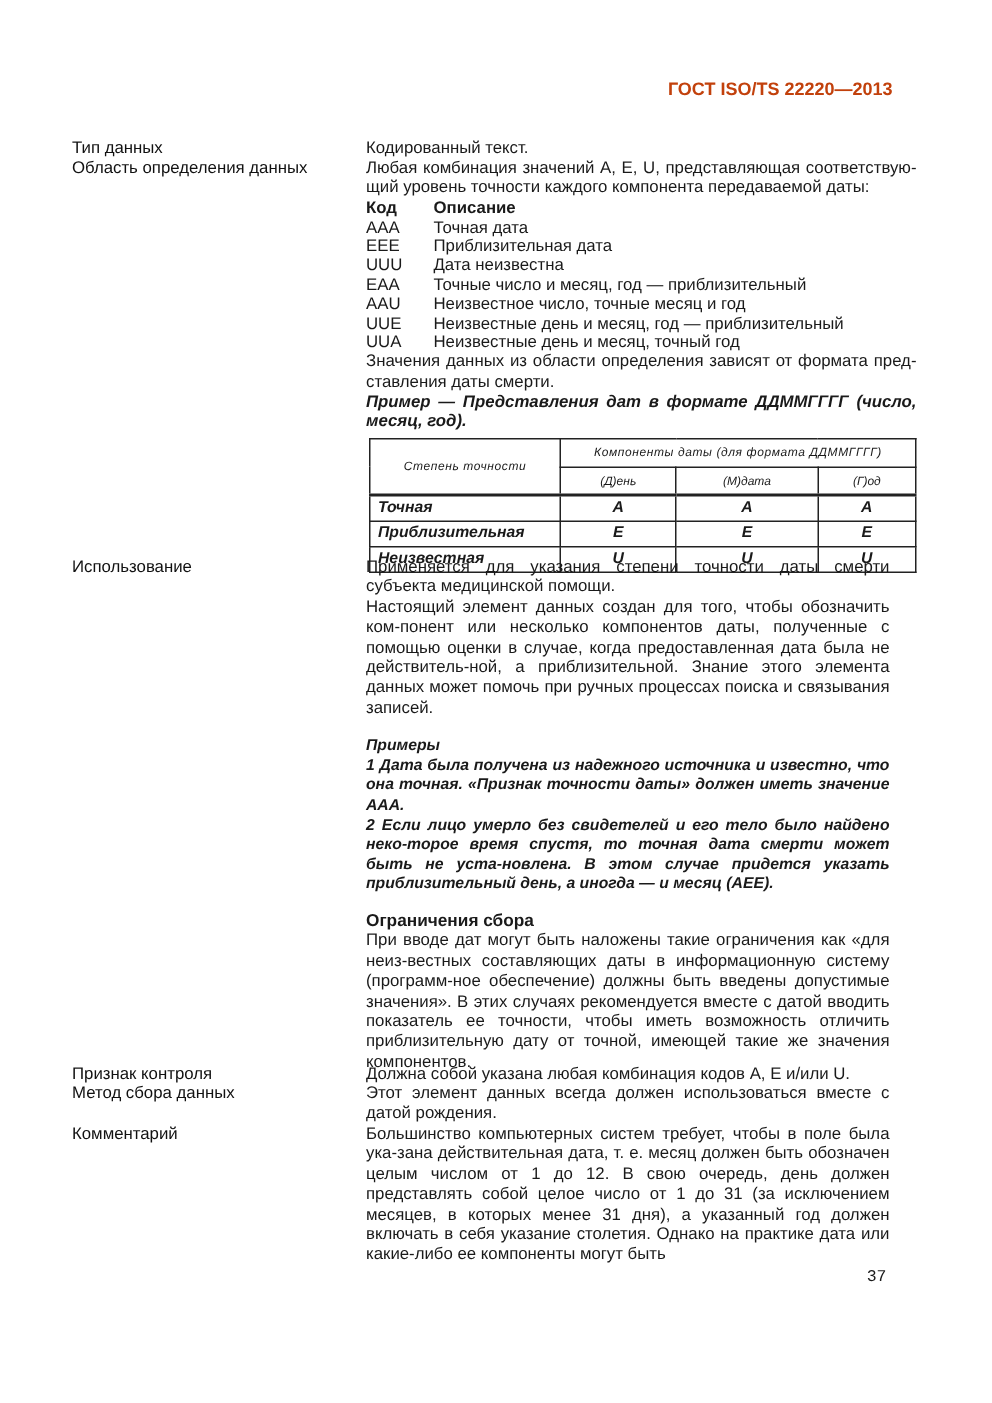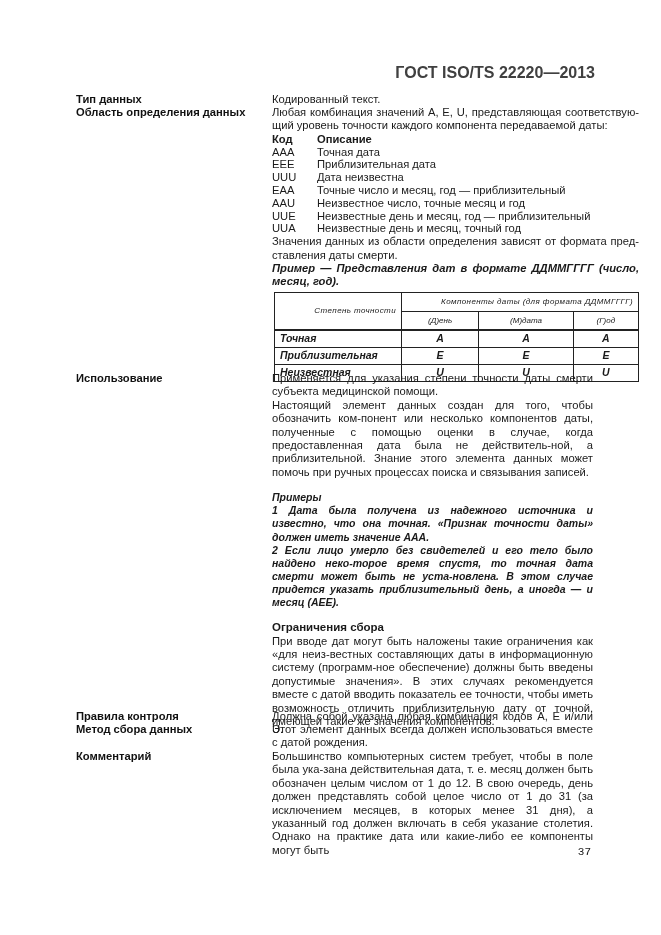--- a/index.html
+++ b/index.html
@@ -1,27 +1,27 @@
 <!DOCTYPE html>
 <html><head>
 <meta charset="utf-8">
 <style>
   html, body { margin: 0; padding: 0; background: #ffffff; }
   body { width: 661px; height: 935px; position: relative; overflow: hidden;
          font-family: "Liberation Sans", sans-serif; color: #1a1a1a; font-size: 11.2px; }
-  .header { position: absolute; top: 64px; right: 66px; font-weight: bold; font-size: 16px; color: #404040; }
+  .header { position: absolute; top: 52px; right: 66px; font-weight: bold; font-size: 12px; color: #c2410c; }
   .row { position: absolute; left: 48px; width: 545px; display: flex; }
-  .lbl { width: 172px; flex: 0 0 172px; font-weight: bold; line-height: 13.4px; color: #111; margin-left: 28px; }
+  .lbl { width: 172px; flex: 0 0 172px; font-weight: normal; line-height: 13.4px; color: #111; }
   .val { flex: 1; line-height: 13.4px; text-align: justify; padding-left: 24px; }
   .codes { display: grid; grid-template-columns: 45px 1fr; line-height: 12.8px; }
   .codes .h { font-weight: bold; }
   .ex-title { font-weight: bold; font-style: italic; line-height: 13.4px; }
   table.prec { border-collapse: collapse; width: 365px; margin-left: 2px; margin-top: 3px; font-style: italic; }
   table.prec td { border: 1px solid #222; padding: 0 5px; height: 16px; font-size: 10.5px; }
-  table.prec .hd { font-size: 8px; letter-spacing: 0.4px; text-align: right; height: 18px; }
+  table.prec .hd { font-size: 8px; letter-spacing: 0.4px; text-align: center; height: 18px; }
   table.prec .sub { font-size: 8px; text-align: center; height: 17px; }
   table.prec tr.first td { border-top: 2px solid #222; }
   table.prec .rl { font-weight: bold; font-size: 10.5px; margin-top: 25px; }
   table.prec .c { text-align: center; font-weight: bold; }
   .examples { font-style: italic; font-weight: bold; font-size: 10.5px; line-height: 13.1px; text-align: justify; }
   .examples .t { font-weight: normal; }
   .subhead { font-weight: bold; line-height: 13.4px; font-size: 11.5px; }
   .pagenum { position: absolute; top: 846px; right: 70px; font-size: 11px; font-family: Liberation Mono, monospace; }
 </style>
 </head>
@@ -101,21 +101,21 @@
       <div class="t" style="font-weight:bold;">Примеры</div>
       <div>1 Дата была получена из надежного источника и известно, что она точная. «Признак точности даты» должен иметь значение AAA.</div>
       <div>2 Если лицо умерло без свидетелей и его тело было найдено неко-торое время спустя, то точная дата смерти может быть не уста-новлена. В этом случае придется указать приблизительный день, а иногда — и месяц (AEE).</div>
     </div>
     <div class="subhead" style="margin-top:12px;">Ограничения сбора</div>
     <div>При вводе дат могут быть наложены такие ограничения как «для неиз-вестных составляющих даты в информационную систему (программ-ное обеспечение) должны быть введены допустимые значения». В этих случаях рекомендуется вместе с датой вводить показатель ее точности, чтобы иметь возможность отличить приблизительную дату от точной, имеющей такие же значения компонентов.</div>
   </div>
 </div>
 
 <div class="row" style="top:710px;">
-  <div class="lbl">Правила контроля</div>
+  <div class="lbl">Признак контроля</div>
   <div class="val">Должна собой указана любая комбинация кодов A, E и/или U.</div>
 </div>
 
 <div class="row" style="top:723px;">
   <div class="lbl">Метод сбора данных</div>
   <div class="val">Этот элемент данных всегда должен использоваться вместе с датой рождения.</div>
 </div>
 
 <div class="row" style="top:750px;">
   <div class="lbl">Комментарий</div>

